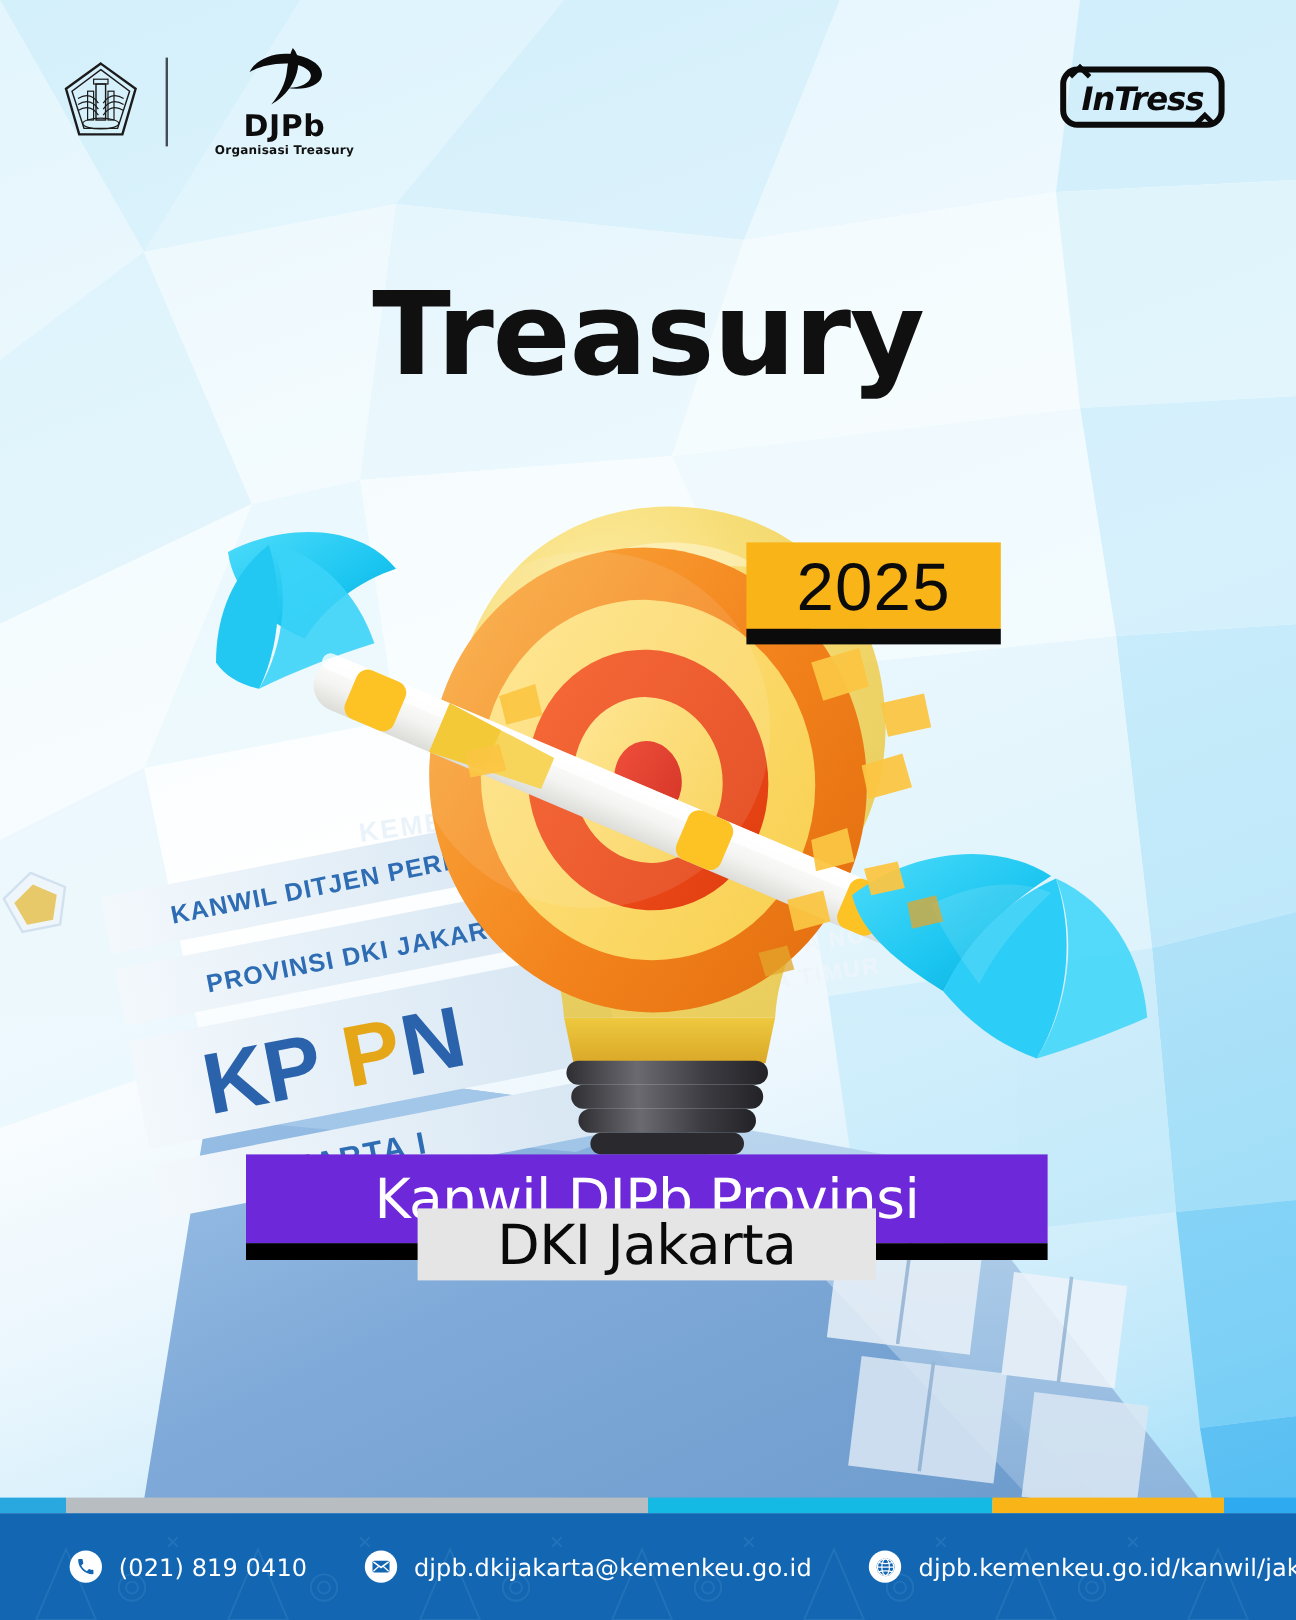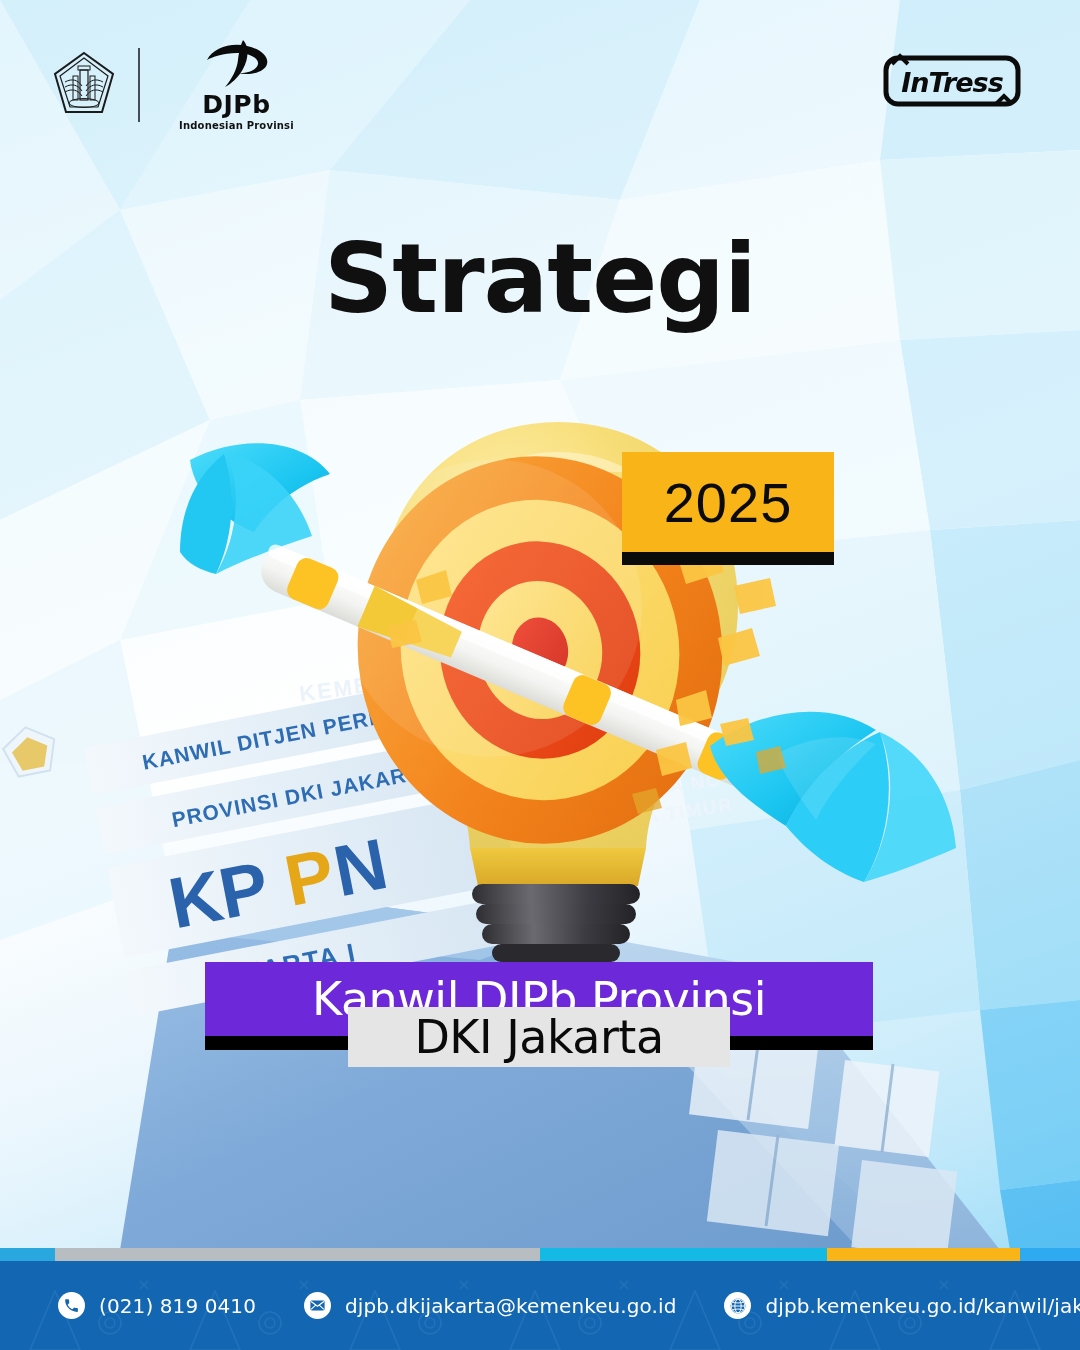--- a/index.html
+++ b/index.html
@@ -60,21 +60,21 @@
     color:#101010;
     letter-spacing:-1px;
   }
   .headline .line2{font-size:100px;letter-spacing:-2px;}
 
   
   .year-wrap{
     position:absolute;left:622px;top:452px;z-index:36;
   }
   .year-box{
-    width:212px;height:100px;background:#f9b418;
+    width:212px;height:72px;background:#f9b418;
     display:flex;align-items:center;justify-content:center;
   }
   .year-box span{
     font-family:"Liberation Sans", sans-serif;
     font-size:56px;font-weight:normal;color:#0b0b0b;letter-spacing:1px;
   }
   .year-shadow{
     width:212px;height:13px;background:#0b0b0b;
   }
 
@@ -375,21 +375,21 @@
         <path d="M268,226 L296,220 L302,242 L272,248 Z"></path>
       </g>
       <g fill="#e3a72b" opacity="0.75">
         <path d="M636,352 L660,346 L666,368 L640,374 Z"></path>
         <path d="M512,394 L536,388 L542,408 L518,414 Z"></path>
       </g>
     </svg>
   </div>
 
   <div class="headline">
-    <div class="line line1">Strategi</div>
+    <div class="line line1">Treasury</div>
   </div>
 
   <div class="year-wrap">
     <div class="year-box">
       <span>2025</span>
     </div>
     <div class="year-shadow"></div>
   </div>
 
   <div class="org">
@@ -429,21 +429,21 @@
       <div class="divider"></div>
 
       <div class="djpb-lock">
         <svg class="djpb-mark" viewBox="0 0 74 52">
           <path d="M8,22 C14,10 32,4 48,8 C62,11 70,19 68,26 C66,34 52,38 38,35
                    C48,36 58,32 59,26 C60,20 50,15 38,15 C24,15 13,19 8,22 Z" fill="#0b0b0b"></path>
           <path d="M44,2 C50,8 50,20 44,31 C39,40 32,46 26,49 C33,41 38,31 39,22
                    C40,13 42,6 44,2 Z" fill="#0b0b0b"></path>
         </svg>
         <div class="djpb-word">DJPb</div>
-        <div class="djpb-sub">Indonesian Provinsi</div>
+        <div class="djpb-sub">Organisasi Treasury</div>
       </div>
     </div>
 
     <svg class="intress" viewBox="0 0 140 58">
       <rect x="4" y="6" width="132" height="46" rx="12" fill="none" stroke="#0b0b0b" stroke-width="5"></rect>
       <path d="M10,12 L18,4 L26,12" fill="none" stroke="#0b0b0b" stroke-width="4"></path>
       <path d="M114,52 L122,44 L130,52" fill="none" stroke="#0b0b0b" stroke-width="4"></path>
       <text x="70" y="40" text-anchor="middle" font-family="DejaVu Sans, sans-serif" font-size="27" font-weight="bold" font-style="italic" fill="#0b0b0b" letter-spacing="-1">InTress</text>
     </svg>
   </div>

